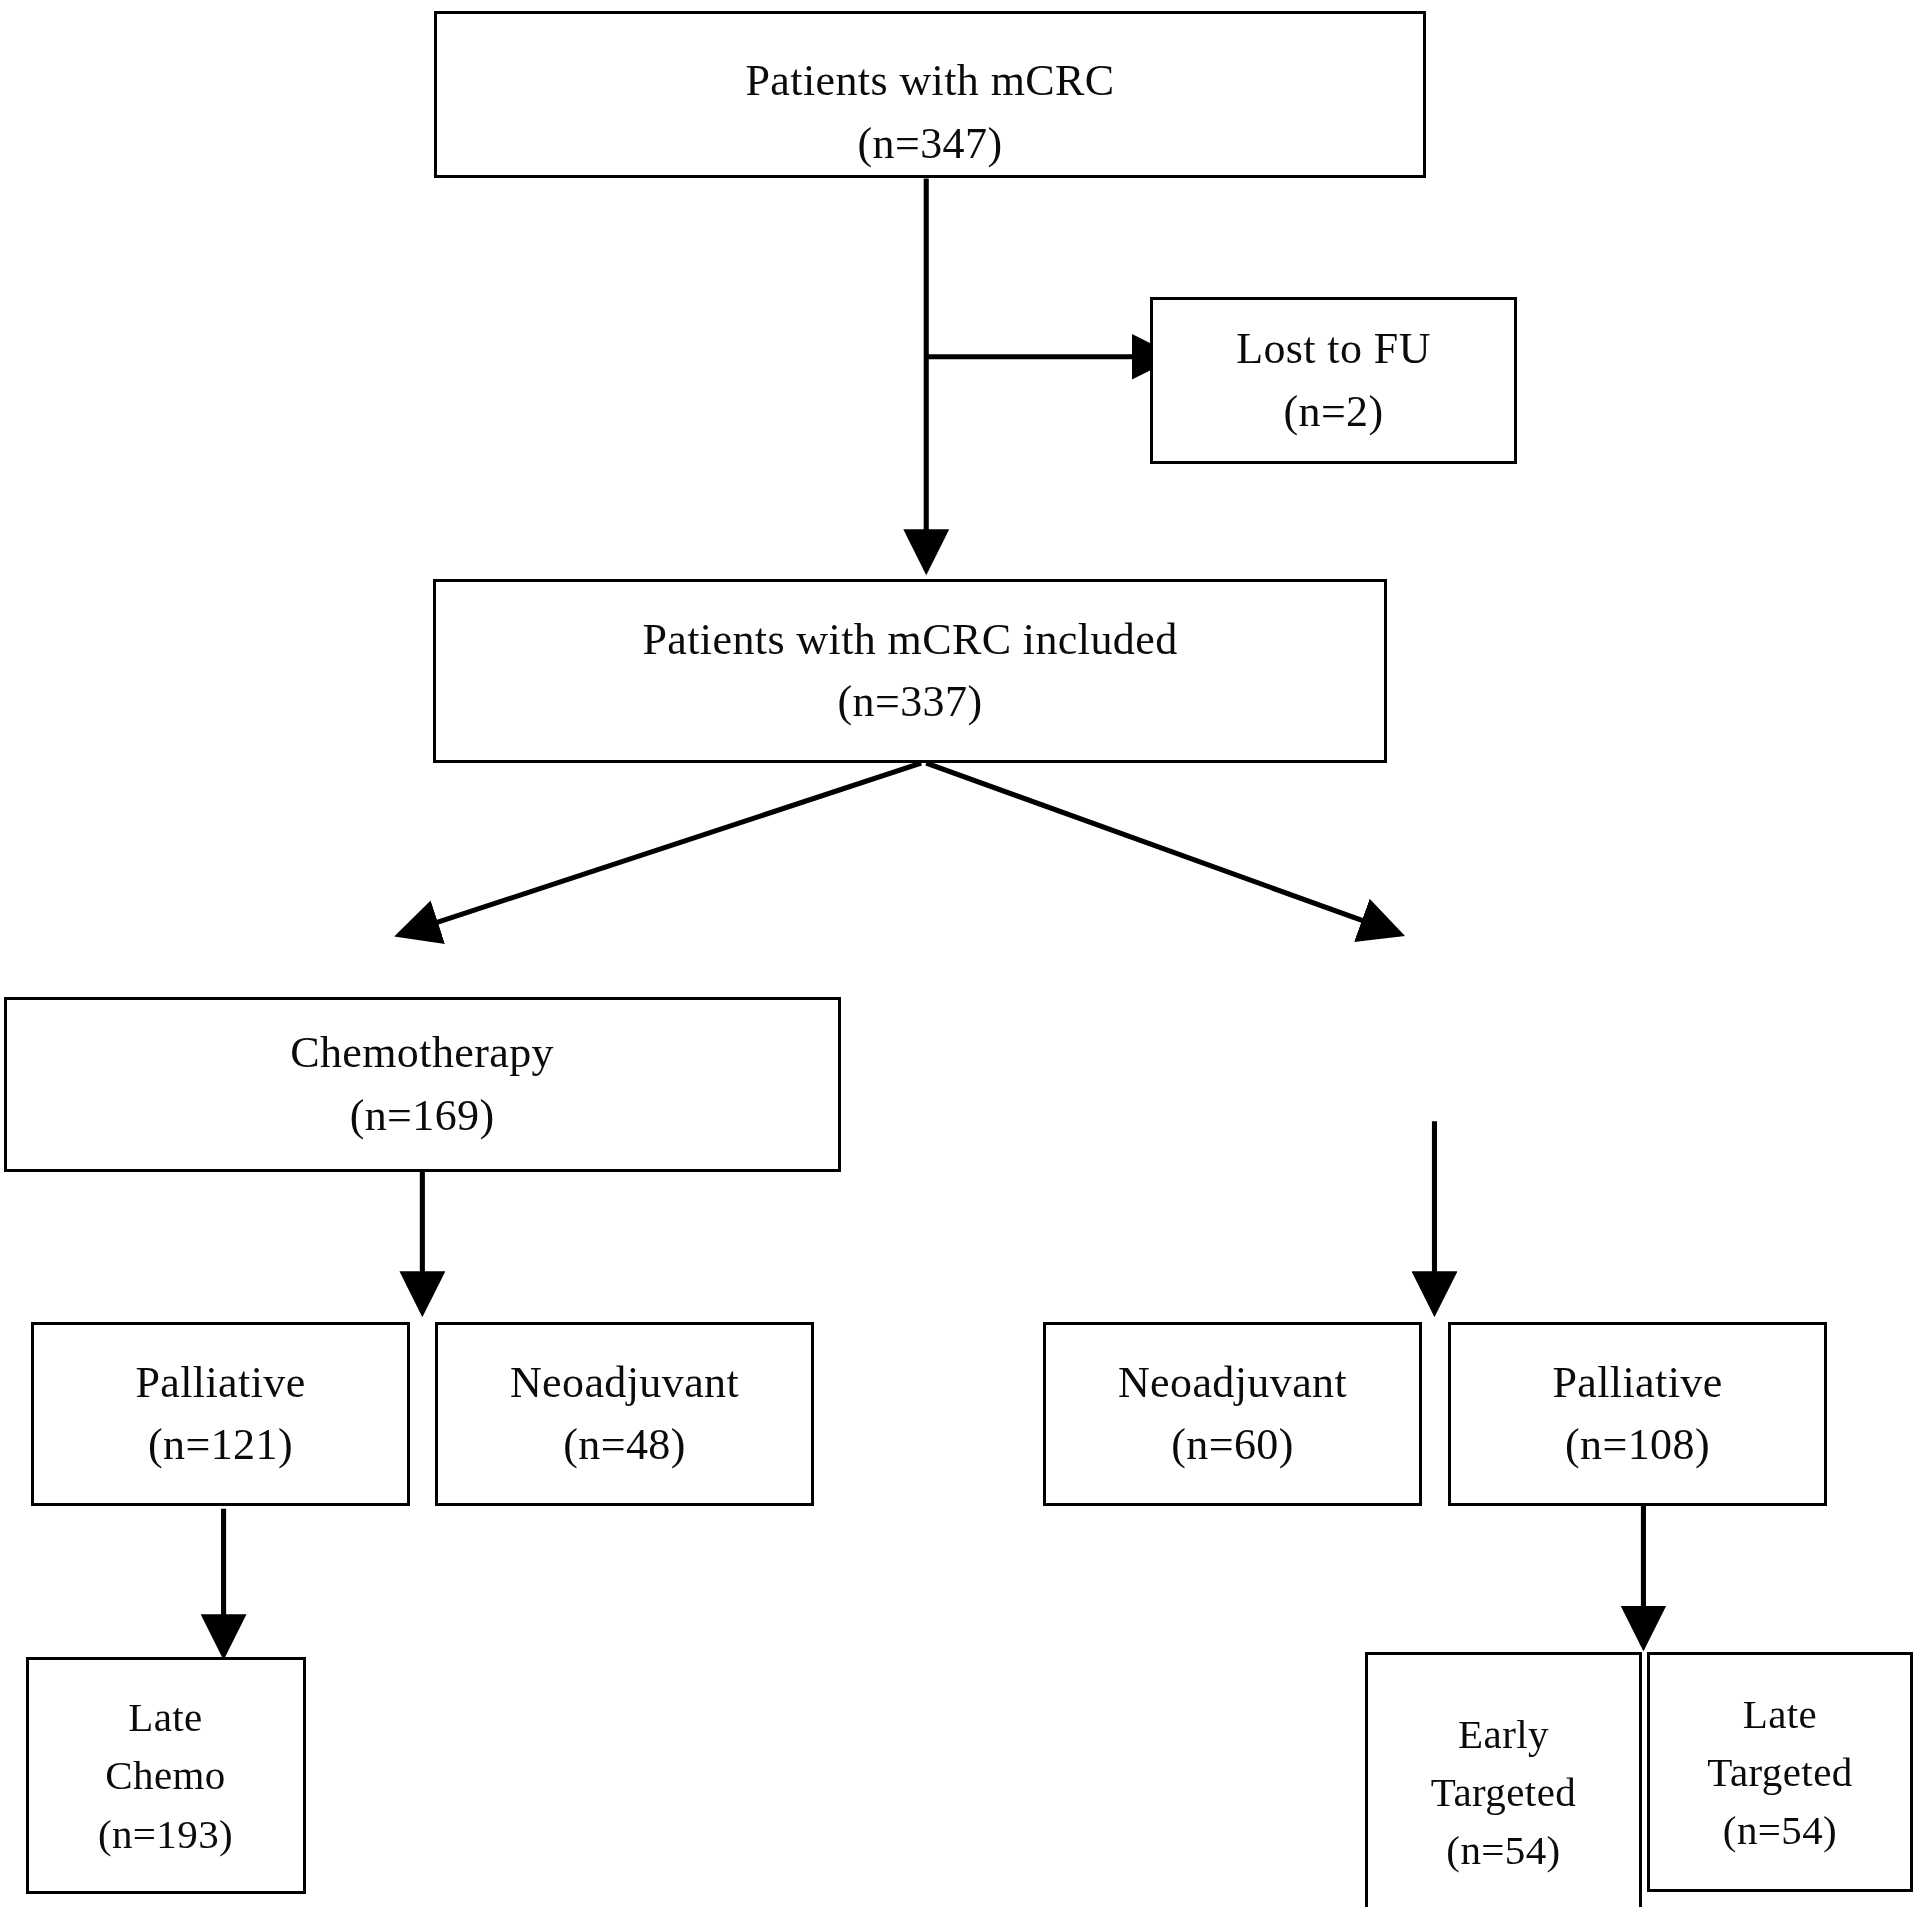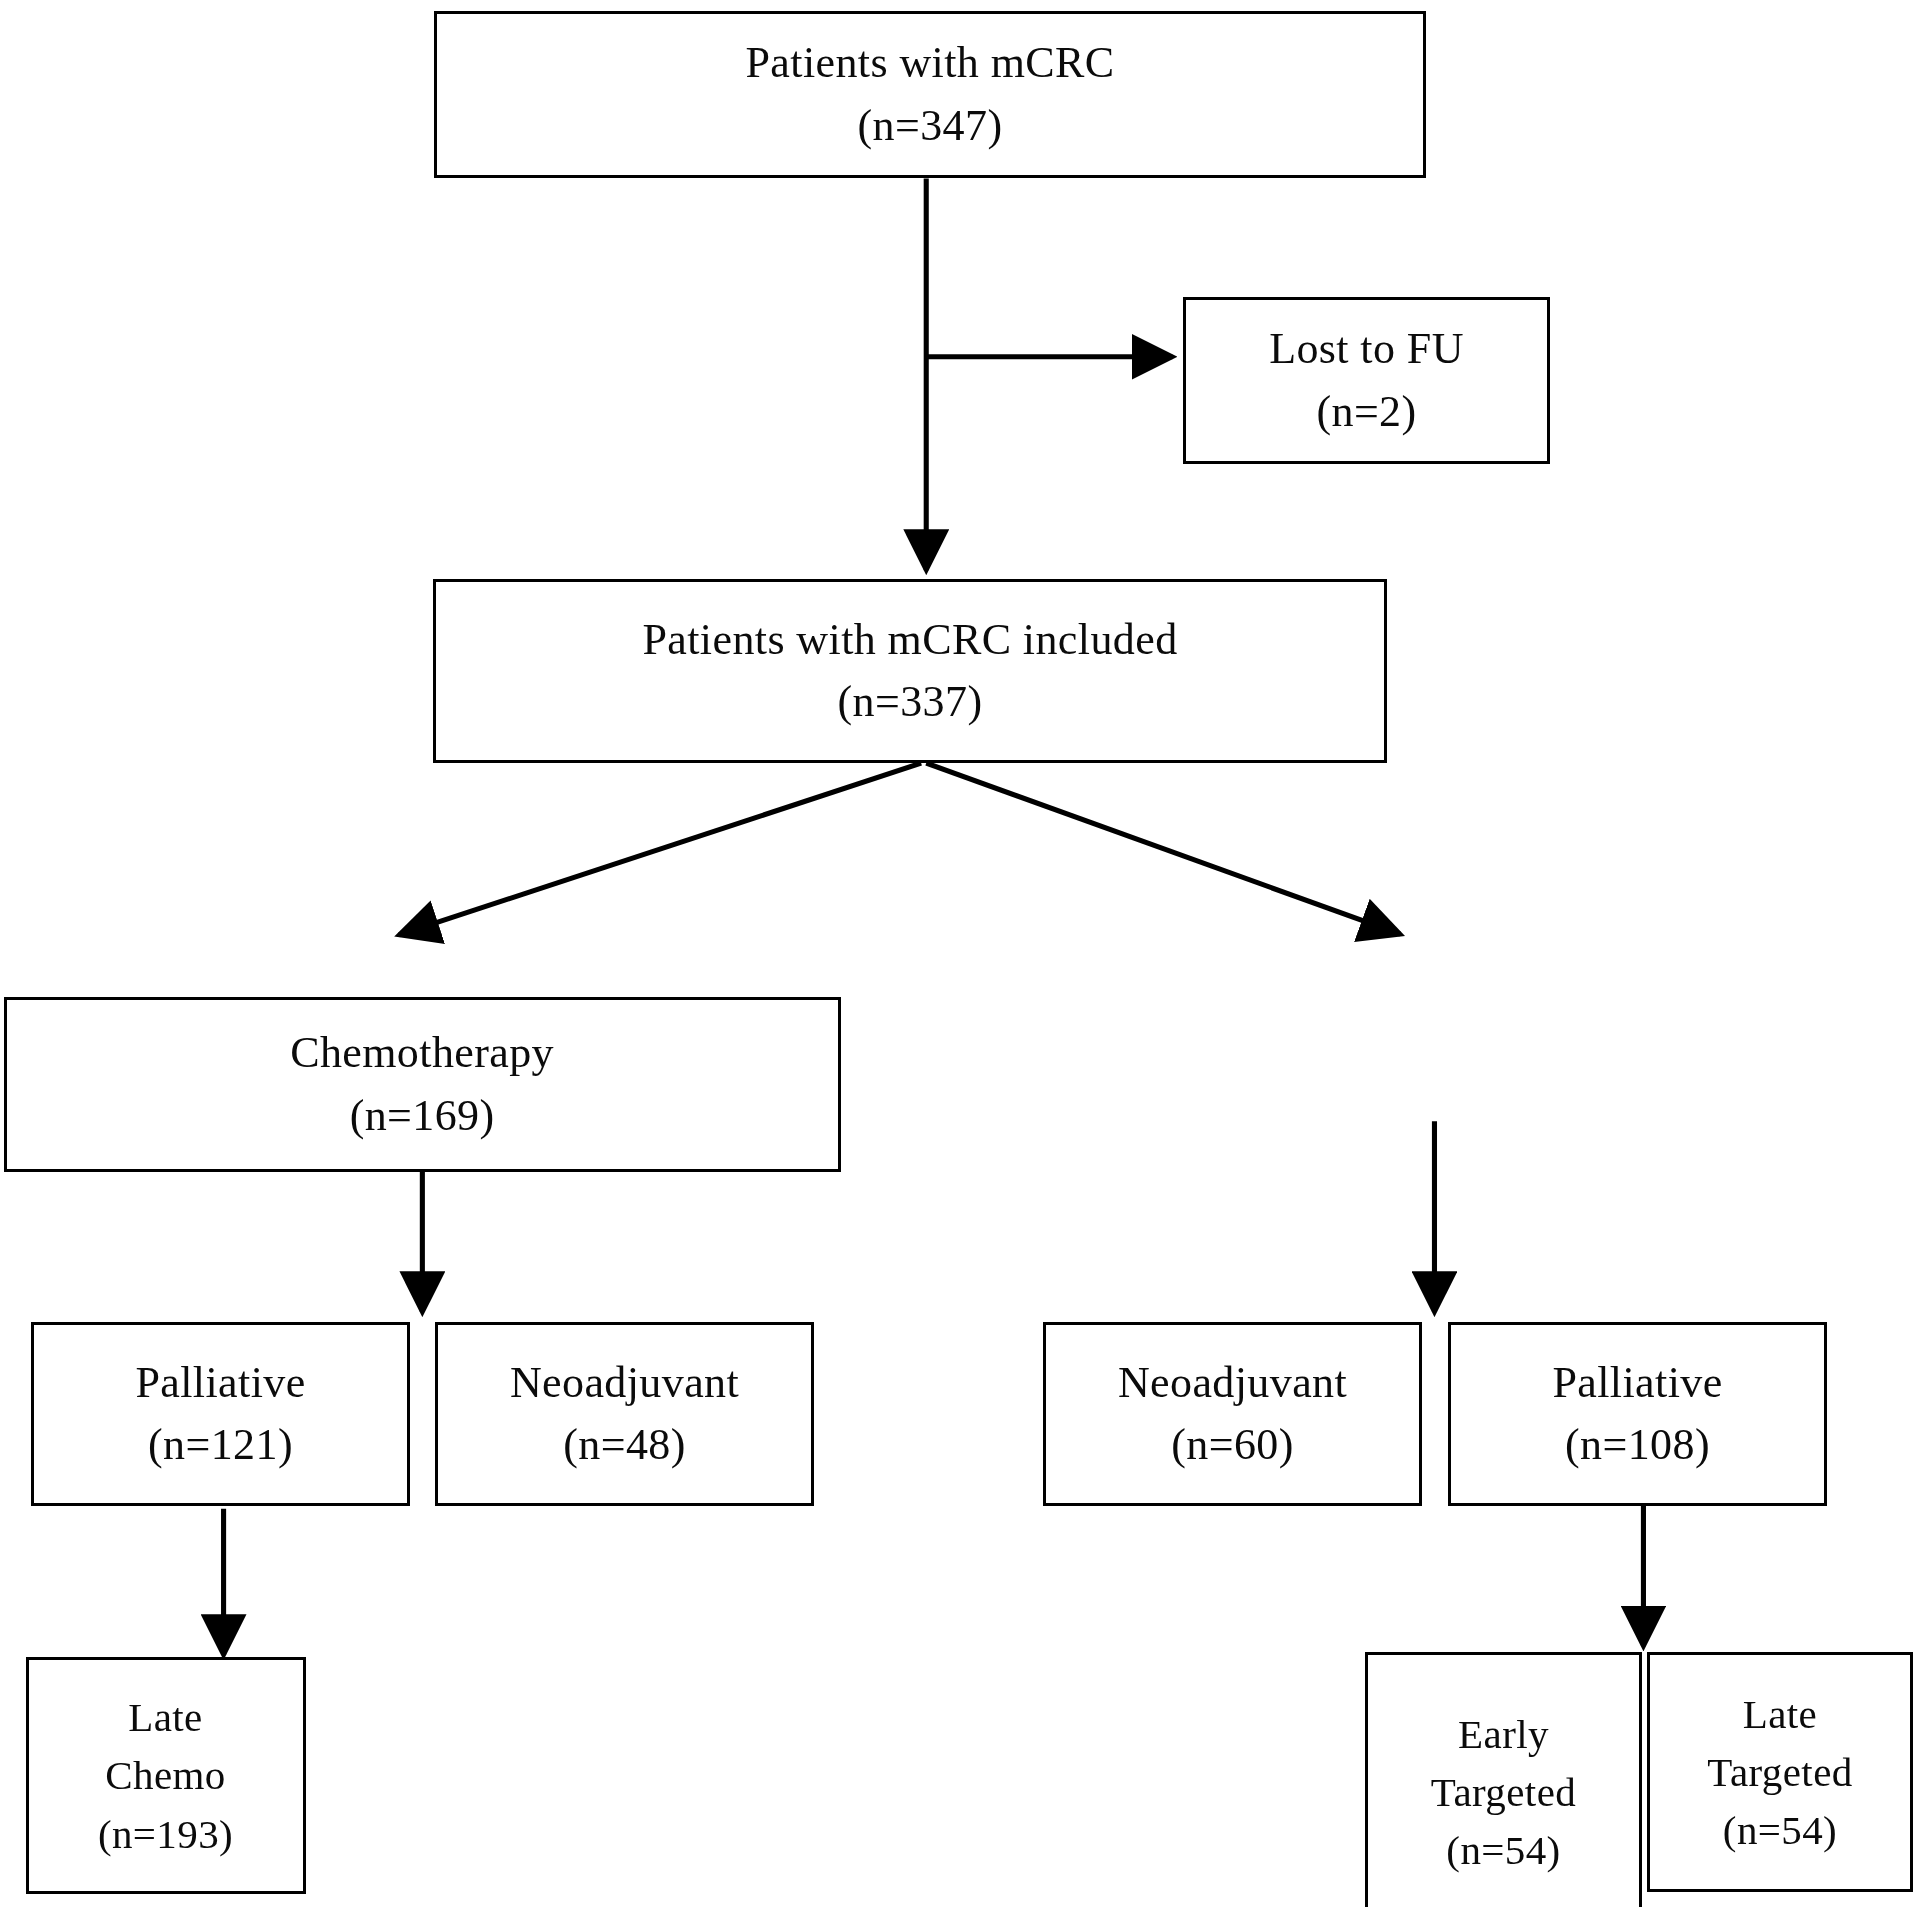--- a/index.html
+++ b/index.html
@@ -66,26 +66,26 @@
 
     <line x1="580" y1="1540" x2="580" y2="1802" stroke="#000000" stroke-width="7" marker-end="url(#ah)"></line>
 
     <line x1="1970" y1="1540" x2="1970" y2="1802" stroke="#000000" stroke-width="7" marker-end="url(#ah)"></line>
 
     <line x1="307" y1="2072" x2="307" y2="2273" stroke="#000000" stroke-width="7" marker-end="url(#ah)"></line>
 
     <line x1="2257" y1="2063" x2="2257" y2="2261" stroke="#000000" stroke-width="7" marker-end="url(#ah)"></line>
   </svg>
 
-  <div class="node" style="left:434px; top:11px; width:992px; height:167px;">
+  <div class="node" style="left:434px; top:11px; width:992px; height:167px;justify-content:flex-end;">
     <span class="ln">Patients  with mCRC</span>
     <span class="ln">(n=347)</span>
   </div>
 
-  <div class="node" style="left:1183px; top:297px; width:367px; height:167px;justify-content:center;">
+  <div class="node" style="left:1150px; top:297px; width:367px; height:167px;justify-content:center;">
     <span class="ln">Lost to FU</span>
     <span class="ln">(n=2)</span>
   </div>
 
   <div class="node" style="left:433px; top:579px; width:954px; height:184px;">
     <span class="ln">Patients  with mCRC included</span>
     <span class="ln">(n=337)</span>
   </div>
 
   <div class="node" style="left:3.6px; top:997px; width:837px; height:175px;">

